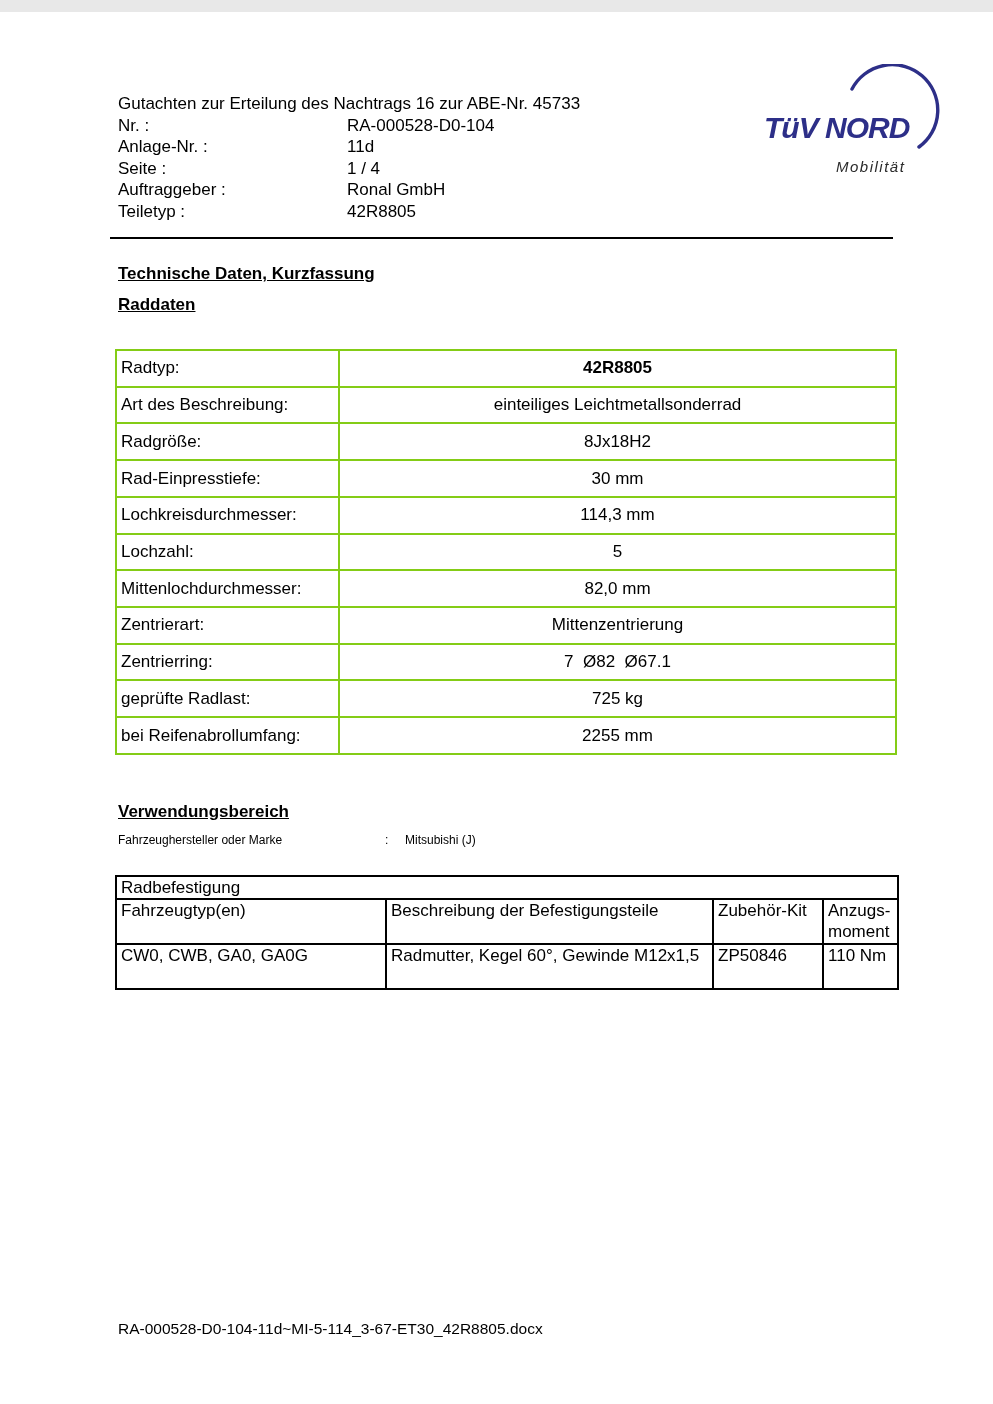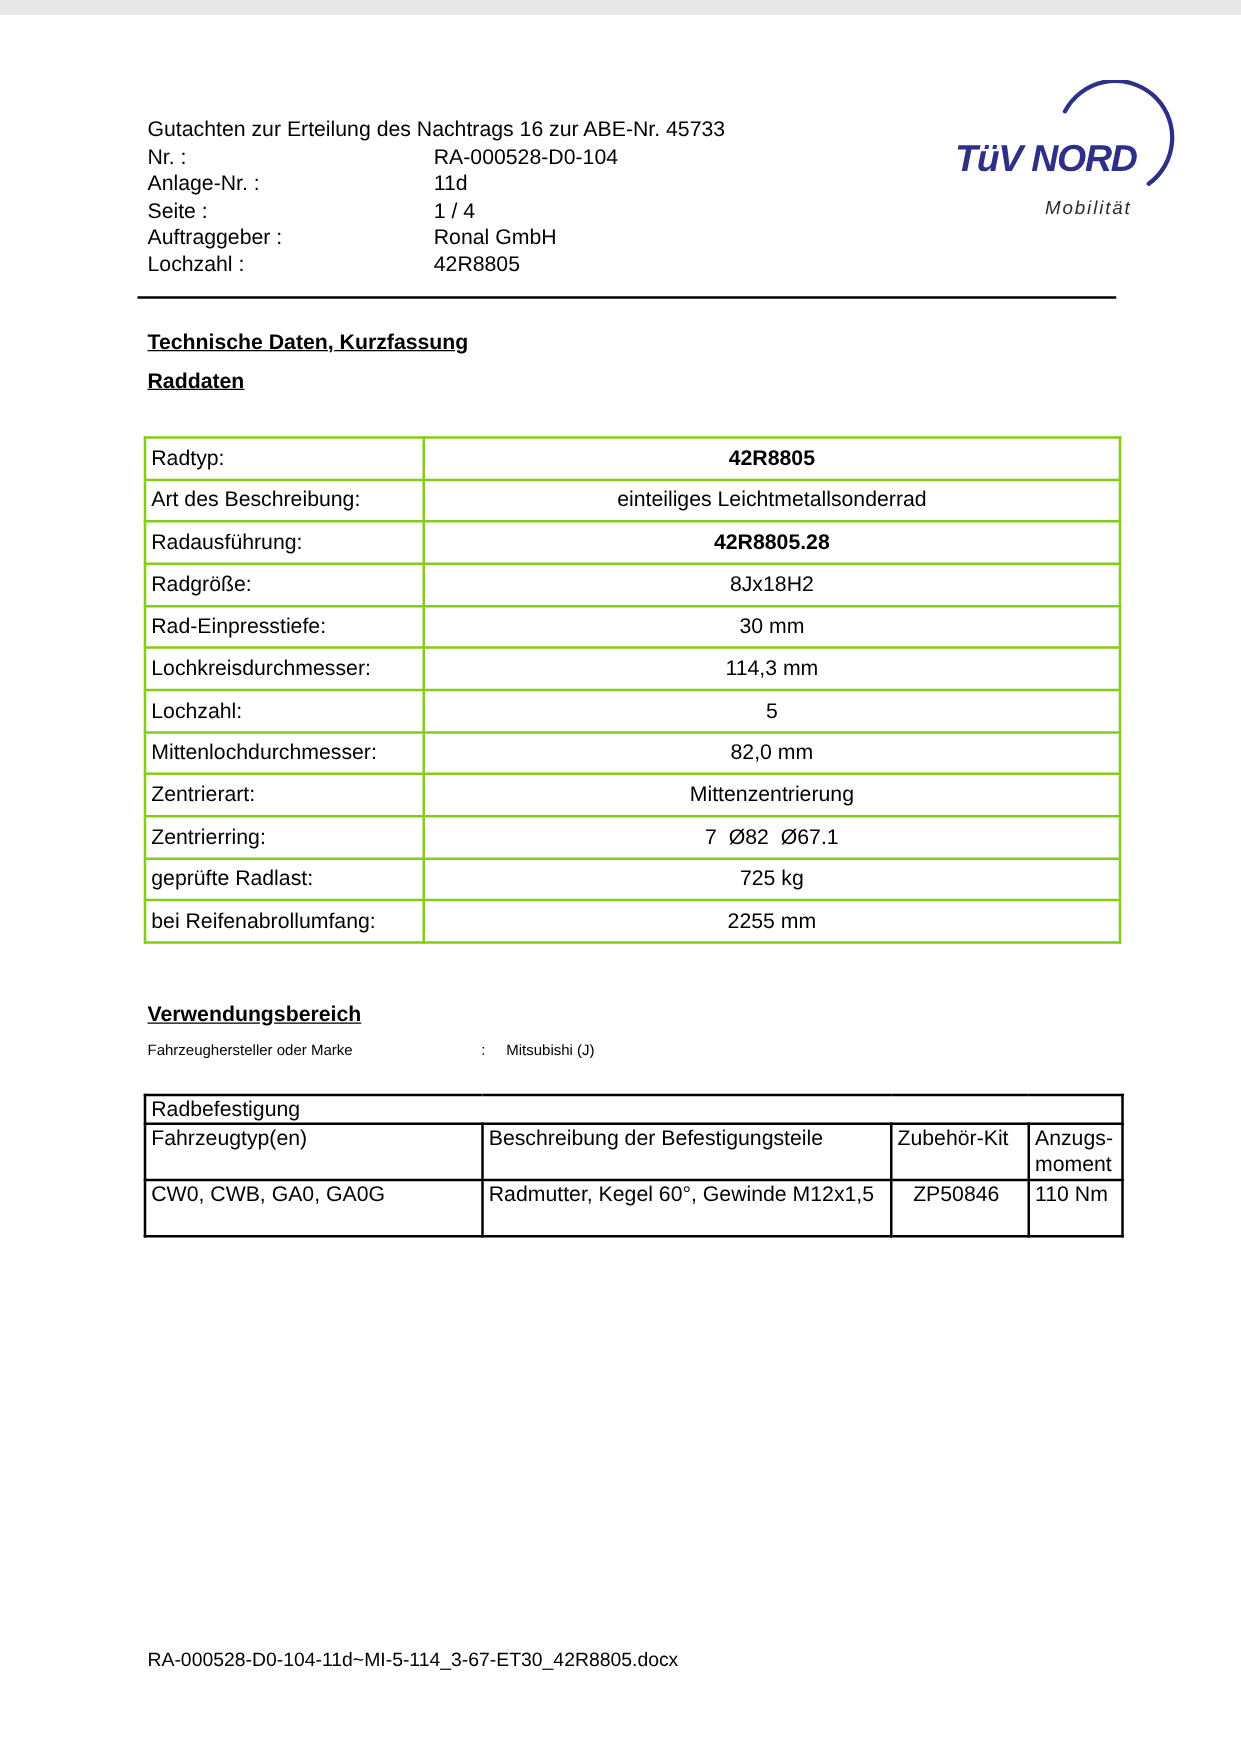--- a/index.html
+++ b/index.html
@@ -131,21 +131,21 @@
     font-weight: normal;
     line-height: 21px;
   }
   table.befestigung .bt-title td { height: 23px; }
   table.befestigung .bt-head th  { height: 45px; }
   table.befestigung .bt-data td  { height: 45px; }
   table.befestigung col.c1 { width: 270px; }
   table.befestigung col.c2 { width: 327px; }
   table.befestigung col.c3 { width: 110px; }
   table.befestigung col.c4 { width: 75px; }
-  table.befestigung td.num-right { text-align: center; padding-right: 10px; }
+  table.befestigung td.num-right { text-align: left; padding-right: 10px; }
 
   
   .doc-footer {
     position: absolute;
     left: 118px;
     top: 1308px;
     font-size: 15.5px;
     white-space: nowrap;
     text-align: center;
   }
@@ -167,21 +167,21 @@
     </div>
     <div class="hdr-row">
       <span class="hdr-label">Seite :</span>
       <span class="hdr-value">1 / 4</span>
     </div>
     <div class="hdr-row">
       <span class="hdr-label">Auftraggeber :</span>
       <span class="hdr-value">Ronal GmbH</span>
     </div>
     <div class="hdr-row">
-      <span class="hdr-label">Lochzahl :</span>
+      <span class="hdr-label">Teiletyp :</span>
       <span class="hdr-value">42R8805</span>
     </div>
   </div>
 
   <div class="logo">
     <svg width="200" height="125" viewBox="0 0 200 125">
       <path d="M 100 25 A 45.5 45.5 0 1 1 167 83" fill="none" stroke="#2d2f88" stroke-width="3.4" stroke-linecap="round"></path>
     </svg>
     <div class="brand">TüV NORD</div>
     <div class="subtitle">Mobilität</div>
@@ -194,24 +194,20 @@
 
   <table class="raddaten">
     <tbody>
       <tr>
         <td class="rt-label">Radtyp:</td>
         <td class="rt-value bold-val">42R8805</td>
       </tr>
       <tr>
         <td class="rt-label">Art des Beschreibung:</td>
         <td class="rt-value">einteiliges Leichtmetallsonderrad</td>
-      </tr>
-      <tr>
-        <td class="rt-label">Radausführung:</td>
-        <td class="rt-value bold-val">42R8805.28</td>
       </tr>
       <tr>
         <td class="rt-label">Radgröße:</td>
         <td class="rt-value">8Jx18H2</td>
       </tr>
       <tr>
         <td class="rt-label">Rad-Einpresstiefe:</td>
         <td class="rt-value">30 mm</td>
       </tr>
       <tr>

